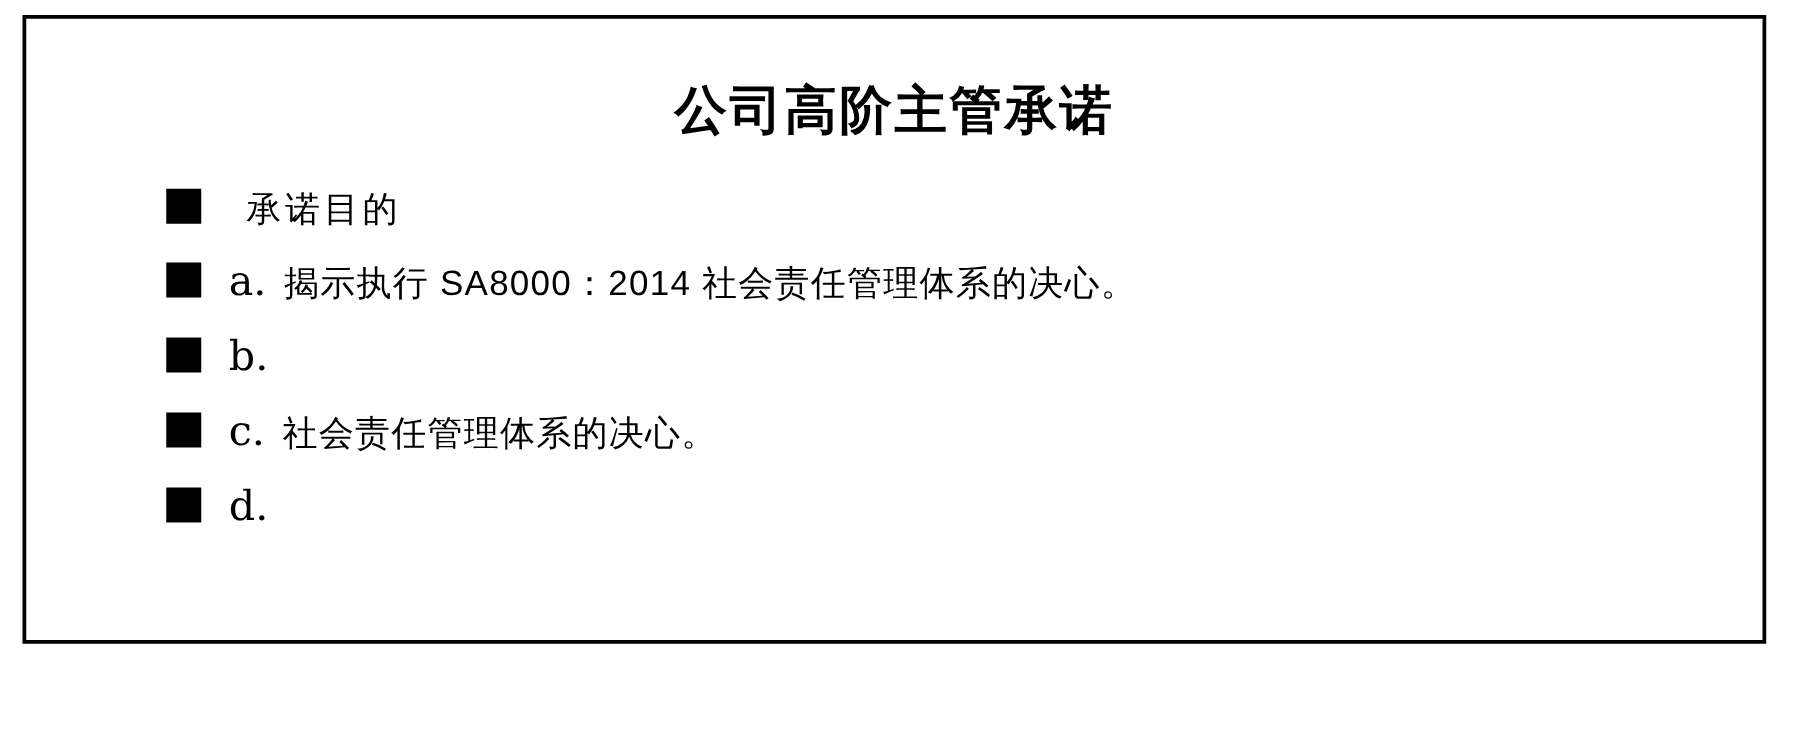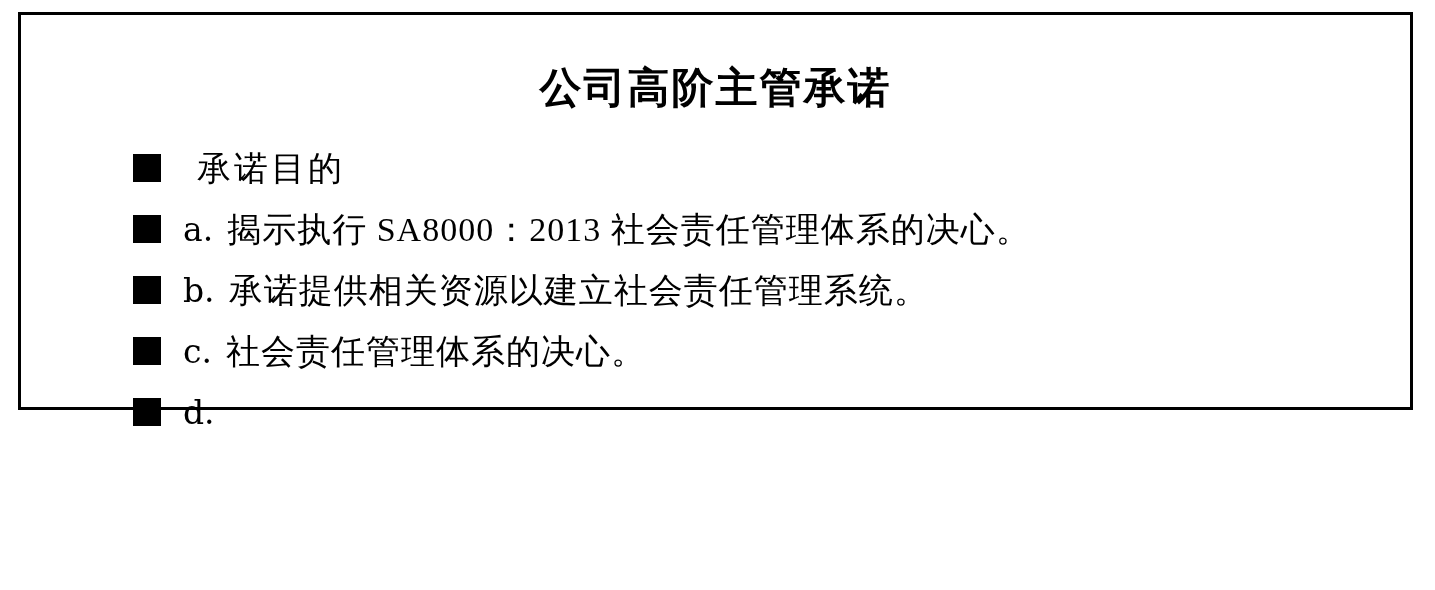--- a/index.html
+++ b/index.html
@@ -12,21 +12,21 @@
     height: 590px;
     font-family: "DejaVu Serif", "Liberation Serif", serif;
     color: #000000;
     overflow: hidden;
   }
   .slide-frame {
     position: absolute;
     left: 18px;
     top: 12px;
     width: 1395px;
-    height: 398px;
+    height: 503px;
     border: 3px solid #000000;
     box-sizing: border-box;
     background: #ffffff;
   }
   .slide-inner {
     position: relative;
     width: 100%;
     height: 100%;
   }
   .slide-title {
@@ -62,23 +62,23 @@
     top: 2px;
     margin-right: 22px;
   }
   .bullet-label {
     font-size: 33px;
     margin-right: 14px;
     font-family: "DejaVu Serif", "Liberation Serif", serif;
     white-space: nowrap;
   }
   .bullet-text {
-    font-size: 34px;
+    font-size: 28px;
     letter-spacing: 1px;
-    font-family: Liberation Serif, serif;
+    font-family: Liberation Sans, sans-serif;
     white-space: nowrap;
   }
   .bullet-row.heading .bullet-text {
     letter-spacing: 3px;
   }
 </style>
 </head>
 <body>
 
 <div class="slide-frame">
@@ -90,27 +90,26 @@
 
       <li class="bullet-row heading">
         <span class="bullet-marker"></span>
         <span class="bullet-label"></span>
         <span class="bullet-text">承诺目的</span>
       </li>
 
       <li class="bullet-row">
         <span class="bullet-marker"></span>
         <span class="bullet-label">a.</span>
-        <span class="bullet-text">揭示执行 SA8000：2013 社会责任管理体系的决心。</span>
+        <span class="bullet-text">揭示执行 SA8000：2014 社会责任管理体系的决心。</span>
       </li>
 
       <li class="bullet-row">
         <span class="bullet-marker"></span>
         <span class="bullet-label">b.</span>
-        <span class="bullet-text">承诺提供相关资源以建立社会责任管理系统。</span>
       </li>
 
       <li class="bullet-row">
         <span class="bullet-marker"></span>
         <span class="bullet-label">c.</span>
         <span class="bullet-text">社会责任管理体系的决心。</span>
       </li>
 
       <li class="bullet-row">
         <span class="bullet-marker"></span>

